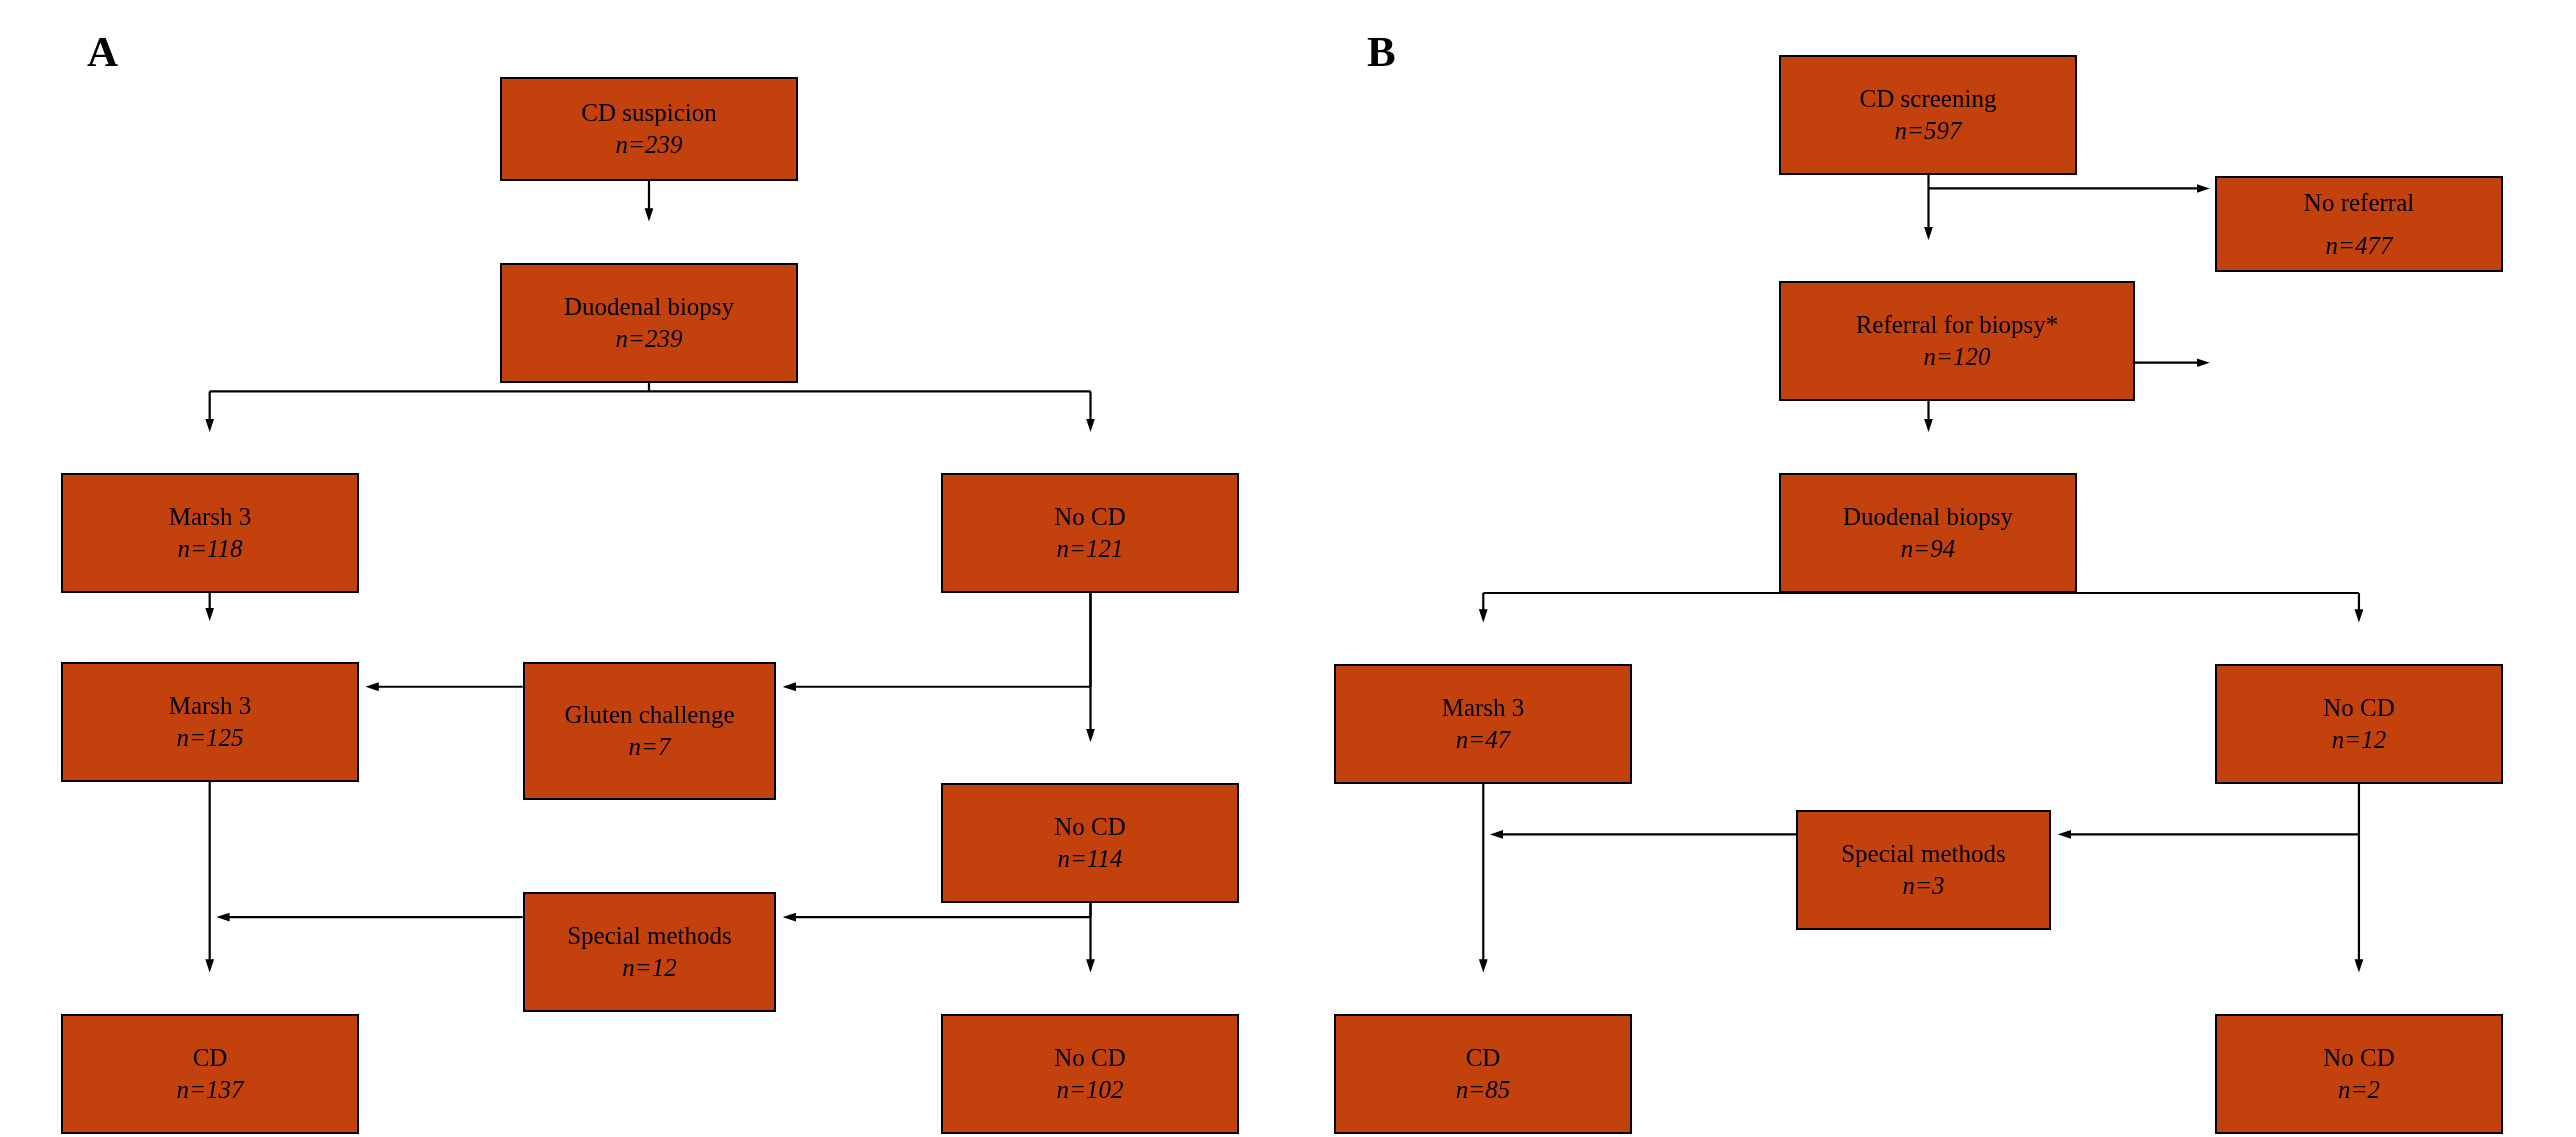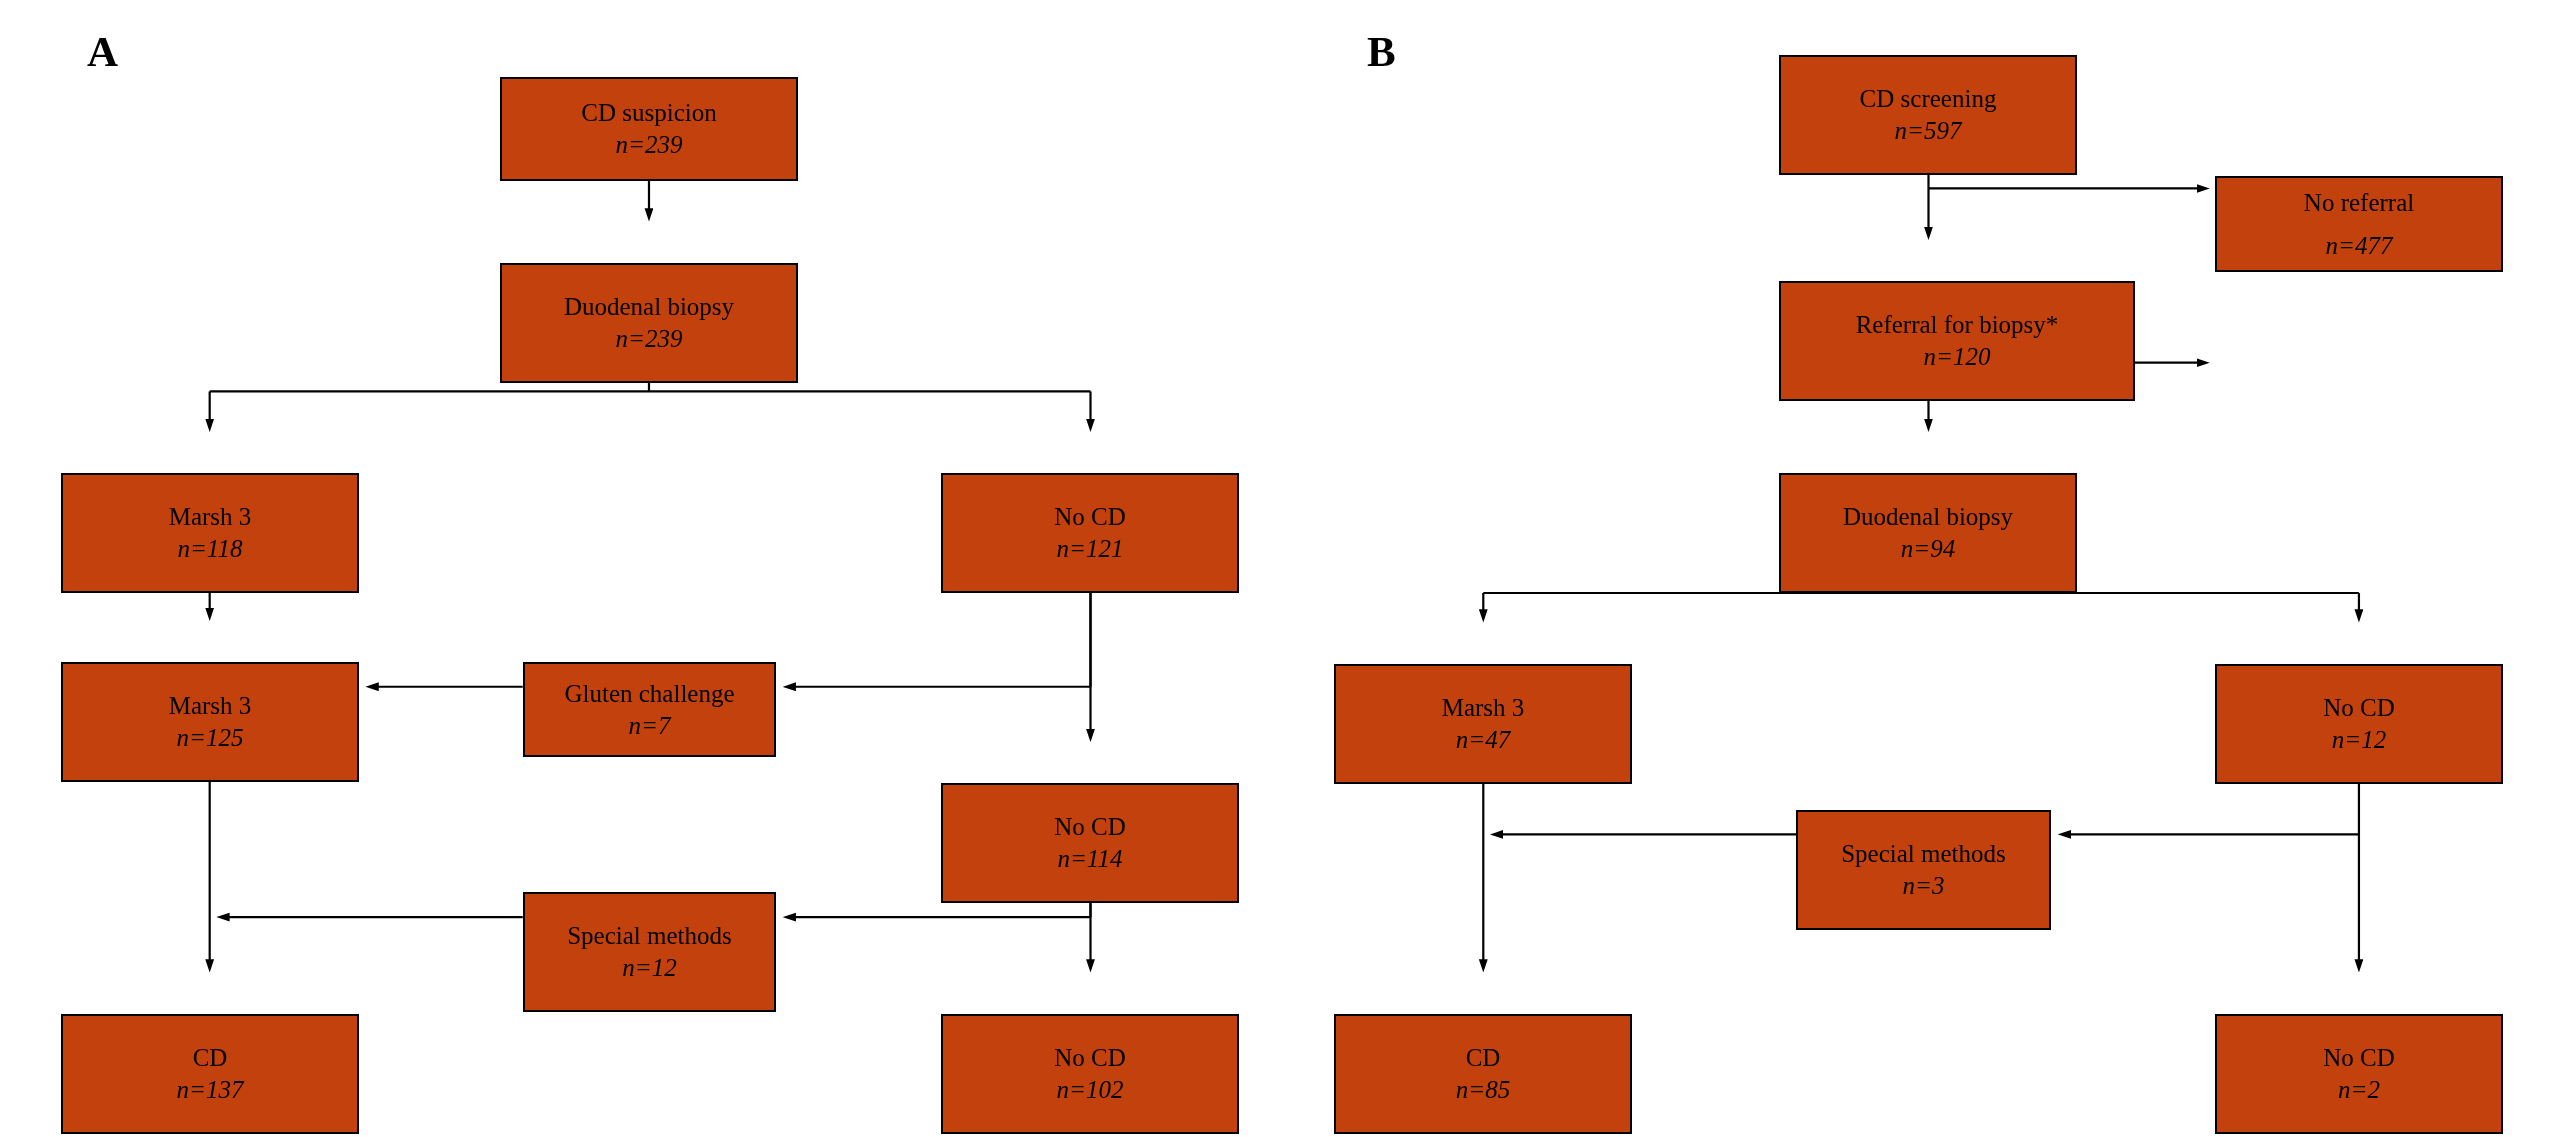--- a/index.html
+++ b/index.html
@@ -125,21 +125,21 @@
   <div class="node" style="left:941px;top:437px;width:298px;height:120px;">
     <span class="lbl">No CD</span>
     <span class="cnt"><i>n=121</i></span>
   </div>
 
   <div class="node" style="left:61px;top:626px;width:298px;height:120px;">
     <span class="lbl">Marsh 3</span>
     <span class="cnt"><i>n=125</i></span>
   </div>
 
-  <div class="node" style="left:523px;top:626px;width:253px;height:95px;">
+  <div class="node" style="left:523px;top:626px;width:253px;height:138px;">
     <span class="lbl">Gluten challenge</span>
     <span class="cnt"><i>n=7</i></span>
   </div>
 
   <div class="node" style="left:941px;top:747px;width:298px;height:120px;">
     <span class="lbl">No CD</span>
     <span class="cnt"><i>n=114</i></span>
   </div>
 
   <div class="node" style="left:523px;top:856px;width:253px;height:120px;">

